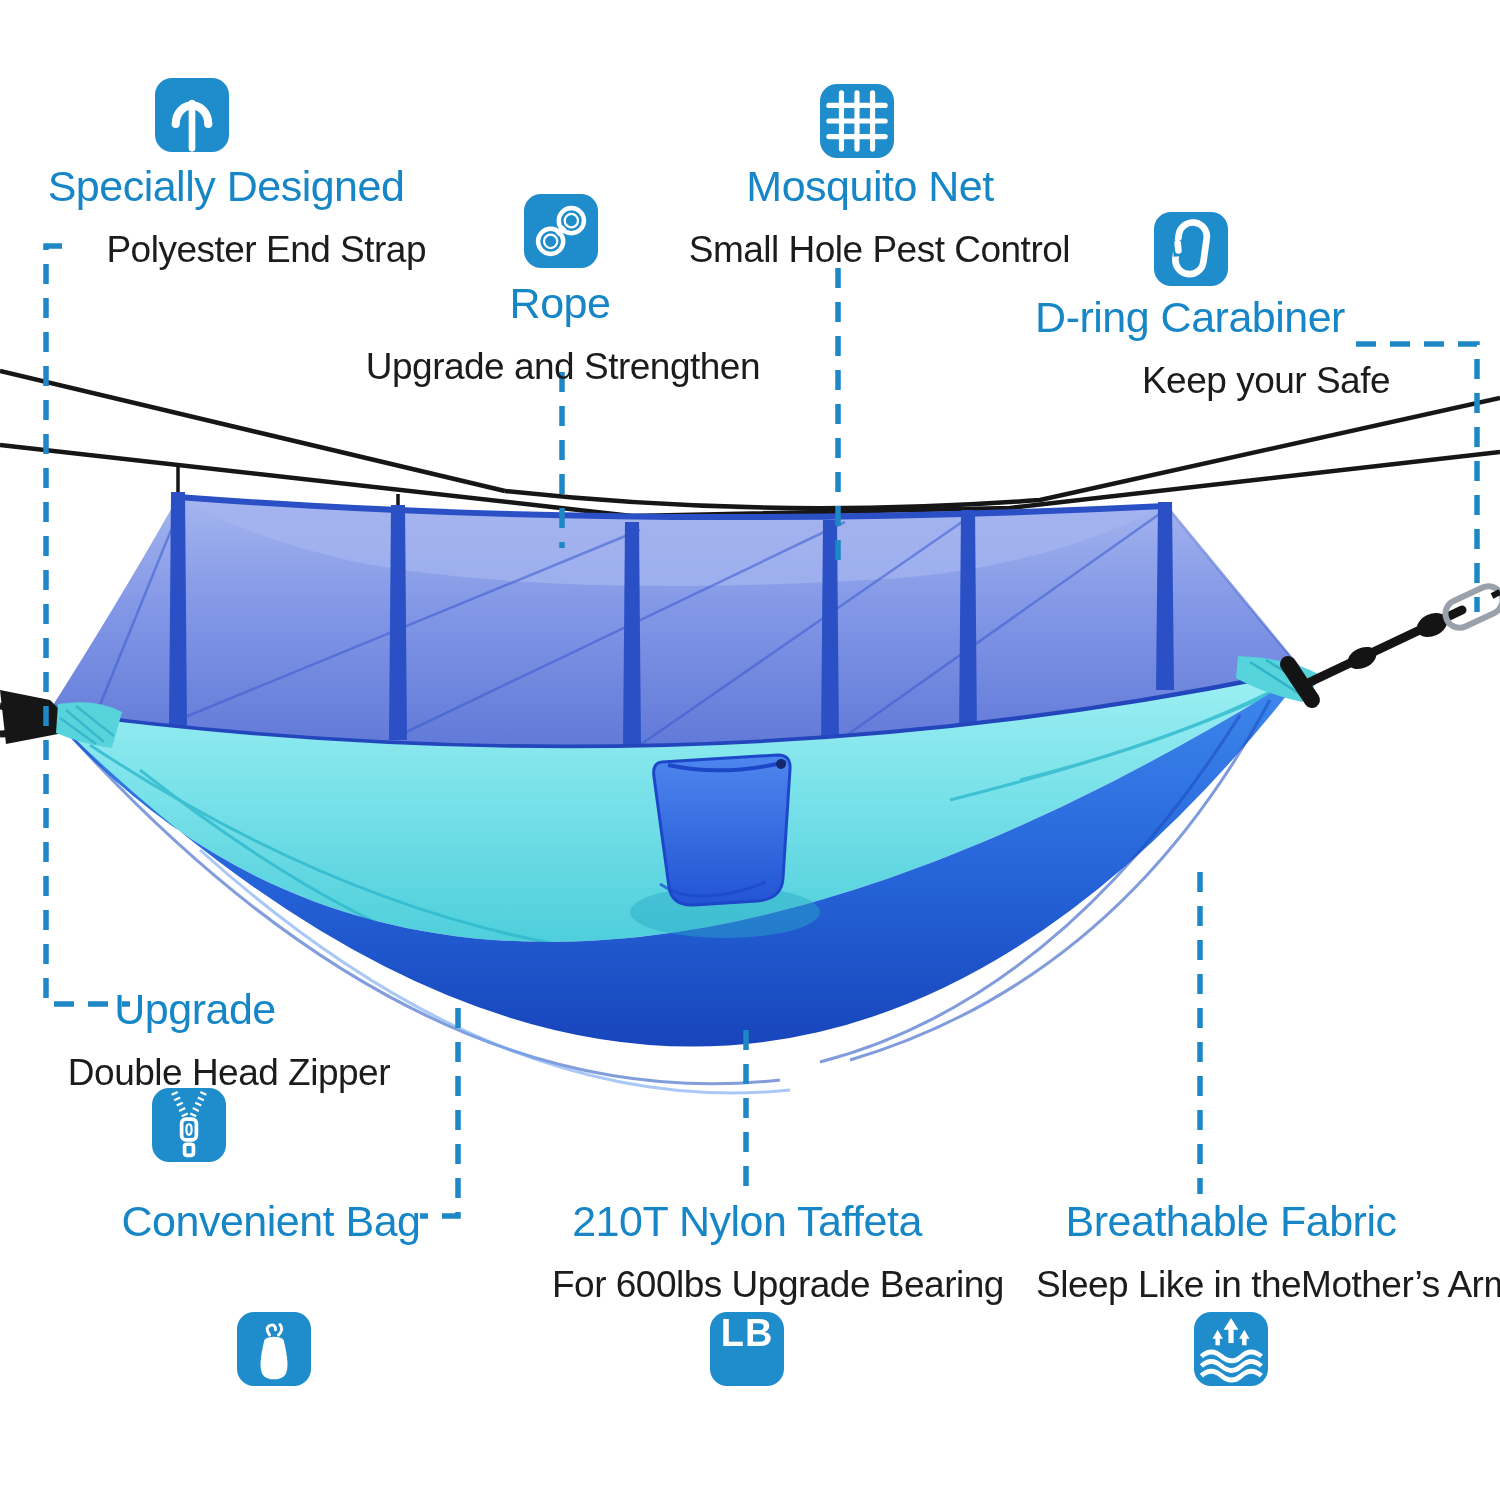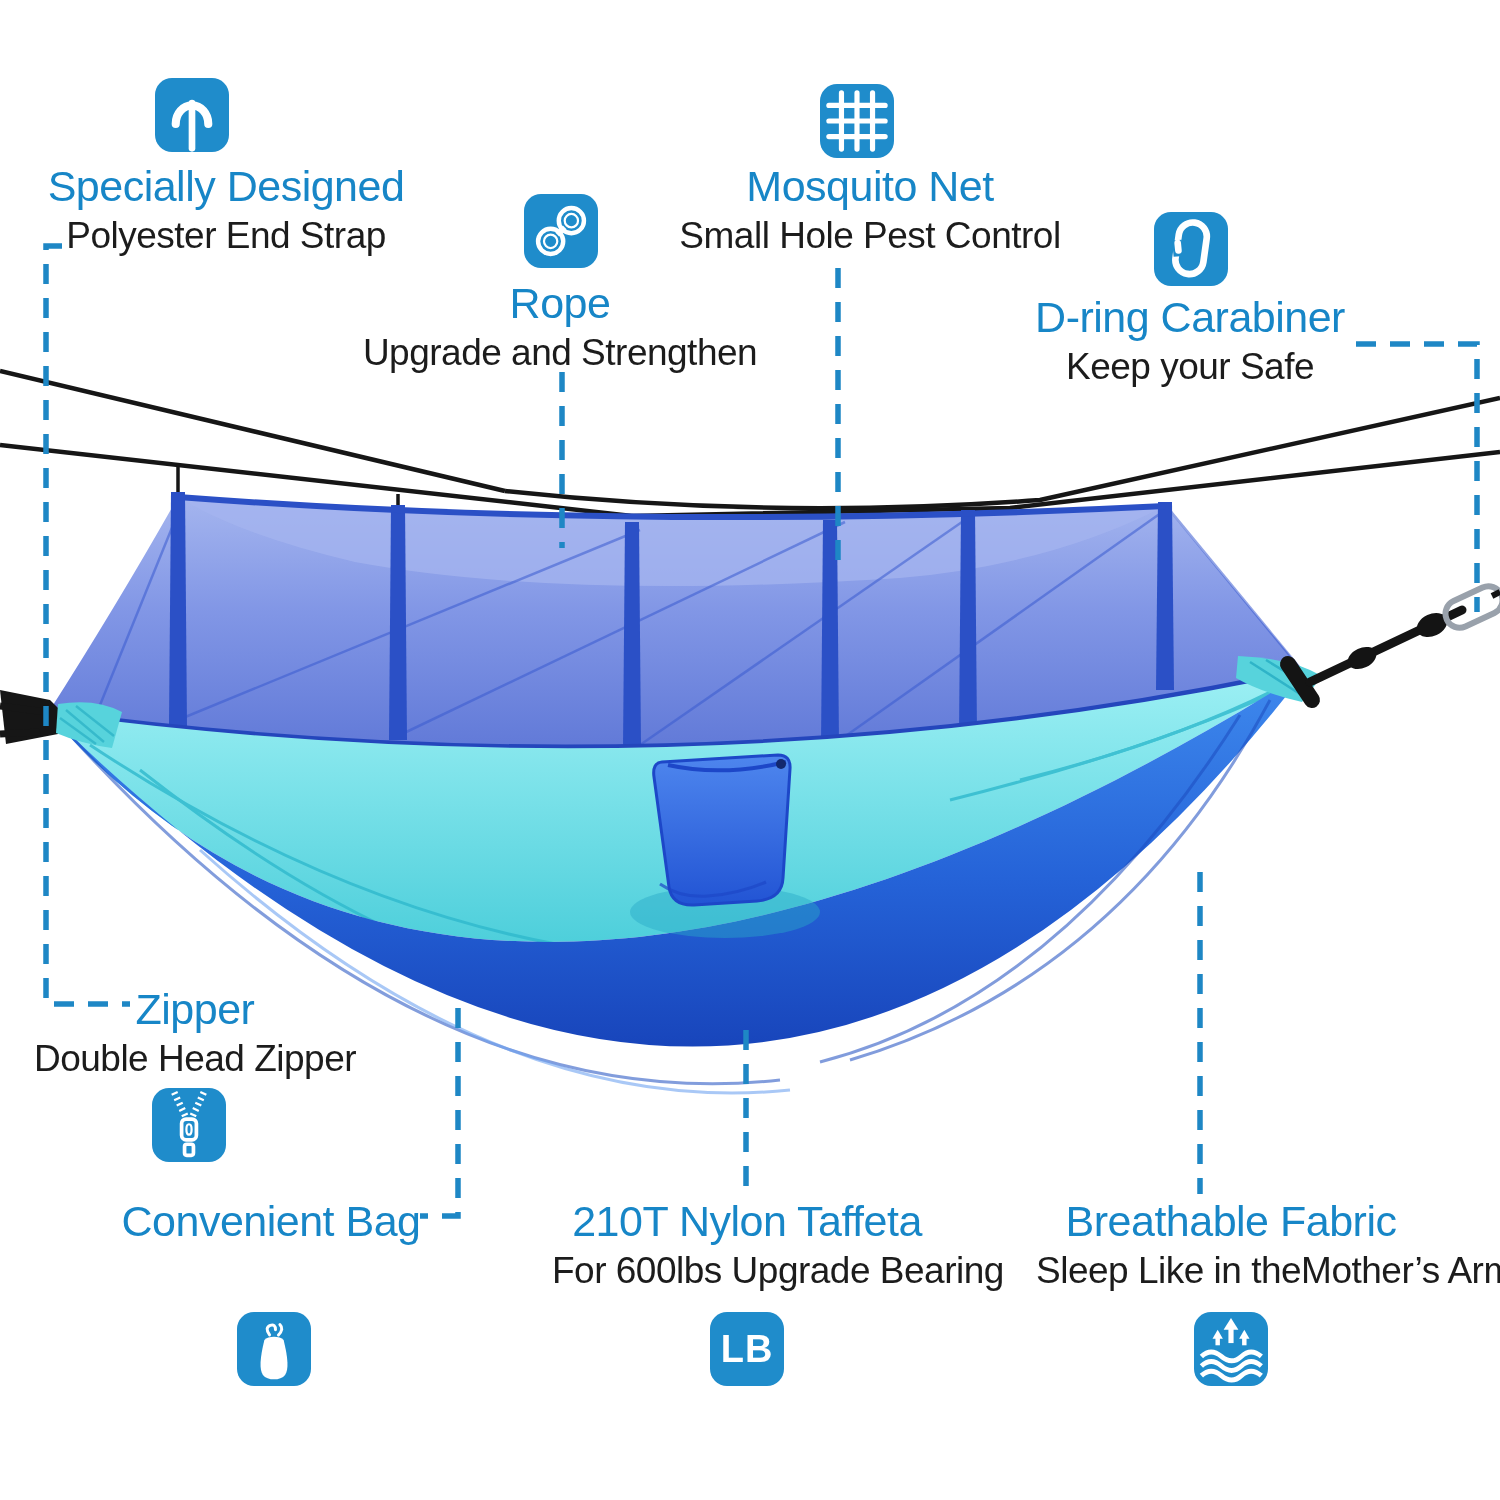--- a/index.html
+++ b/index.html
@@ -1,24 +1,24 @@
 <!DOCTYPE html>
 <html><head>
 <meta charset="utf-8">
 <style>
   html,body{margin:0;padding:0;background:#ffffff;}
   .stage{position:relative;width:1500px;height:1500px;background:#ffffff;overflow:hidden;
          font-family:"Liberation Sans",sans-serif;}
   .scene{position:absolute;left:0;top:0;width:1500px;height:1500px;}
   .tile{position:absolute;width:74px;height:74px;border-radius:17px;background:#1f8ccb;
-        display:flex;align-items:center;justify-content:center;}
+        display:flex;align-items:flex-start;justify-content:center;}
   .tile svg{display:block;}
   .co{position:absolute;text-align:center;}
   .t{font-size:43px;font-weight:400;color:#1786c7;line-height:46px;white-space:nowrap;letter-spacing:-0.5px;}
-  .s{font-size:37px;color:#1c1c1c;line-height:42px;margin-top:6px;white-space:nowrap;letter-spacing:-0.5px;}
+  .s{font-size:37px;color:#1c1c1c;line-height:42px;margin-top:20px;white-space:nowrap;letter-spacing:-0.5px;text-align:right;}
   .lb-text{font-size:38px;font-weight:700;color:#ffffff;letter-spacing:1px;}
 </style>
 </head>
 <body>
 
 <div class="stage">
 
   <svg class="scene" viewBox="0 0 1500 1500">
     <defs>
       <linearGradient id="netG" x1="0" y1="0" x2="0" y2="1">
@@ -213,21 +213,21 @@
     <div class="t">Mosquito Net</div>
     <div class="s">Small Hole Pest Control</div>
   </div>
 
   <div class="co" style="left:990px;top:294px;width:400px">
     <div class="t">D-ring Carabiner</div>
     <div class="s">Keep your Safe</div>
   </div>
 
   <div class="co" style="left:0px;top:986px;width:390px">
-    <div class="t">Zipper</div>
+    <div class="t">Upgrade</div>
     <div class="s">Double Head Zipper</div>
   </div>
 
   <div class="co" style="left:76px;top:1198px;width:390px">
     <div class="t">Convenient Bag</div>
   </div>
 
   <div class="co" style="left:552px;top:1198px;width:390px">
     <div class="t">210T Nylon Taffeta</div>
     <div class="s">For 600lbs Upgrade Bearing</div>

